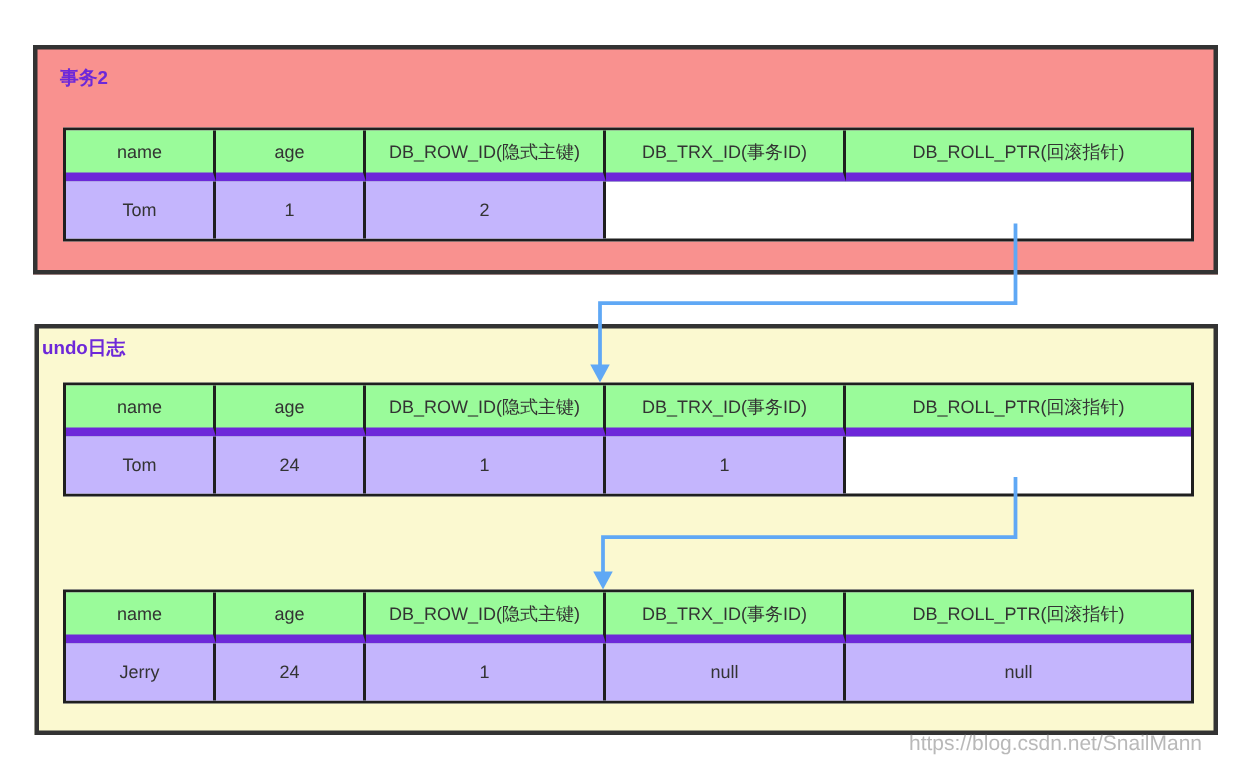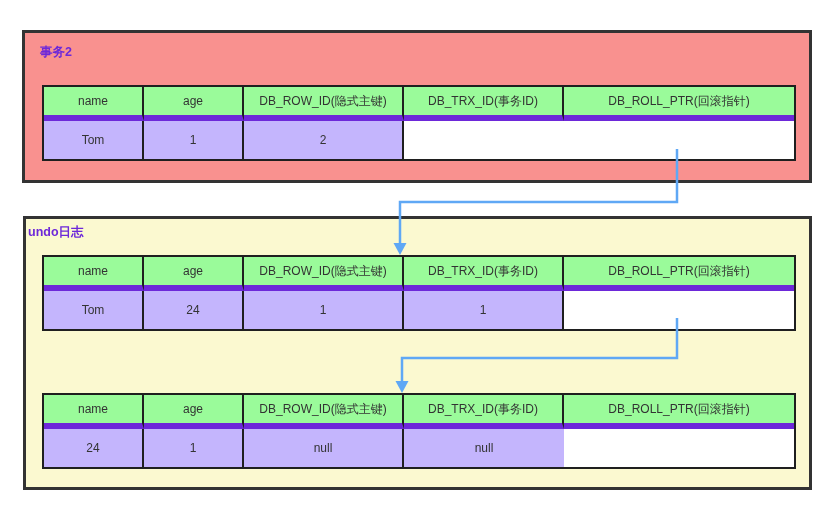--- a/index.html
+++ b/index.html
@@ -125,31 +125,33 @@
     <div class="dcell">1</div>
     <div class="dcell">1</div>
   </div>
 
   <div id="table-undo-2" class="record-table">
     <div class="hcell">name</div>
     <div class="hcell">age</div>
     <div class="hcell">DB_ROW_ID(隐式主键)</div>
     <div class="hcell">DB_TRX_ID(事务ID)</div>
     <div class="hcell c-last">DB_ROLL_PTR(回滚指针)</div>
+    <div class="dcell">Jerry</div>
     <div class="dcell">24</div>
     <div class="dcell">1</div>
     <div class="dcell">null</div>
     <div class="dcell c-last">null</div>
   </div>
 
   <svg id="arrow-layer" viewBox="0 0 838 513" xmlns="http://www.w3.org/2000/svg">
     <g>
       <polyline class="arrow-line" points="677,149 677,202 400,202 400,244"></polyline>
       <polygon class="arrow-head" points="400,255 393.5,243 406.5,243"></polygon>
     </g>
     <g>
       <polyline class="arrow-line" points="677,318 677,358 402,358 402,382"></polyline>
       <polygon class="arrow-head" points="402,393 395.5,381 408.5,381"></polygon>
     </g>
   </svg>
 
+  <div id="watermark">https://blog.csdn.net/SnailMann</div>
 
 </div>
 
 </body></html>

